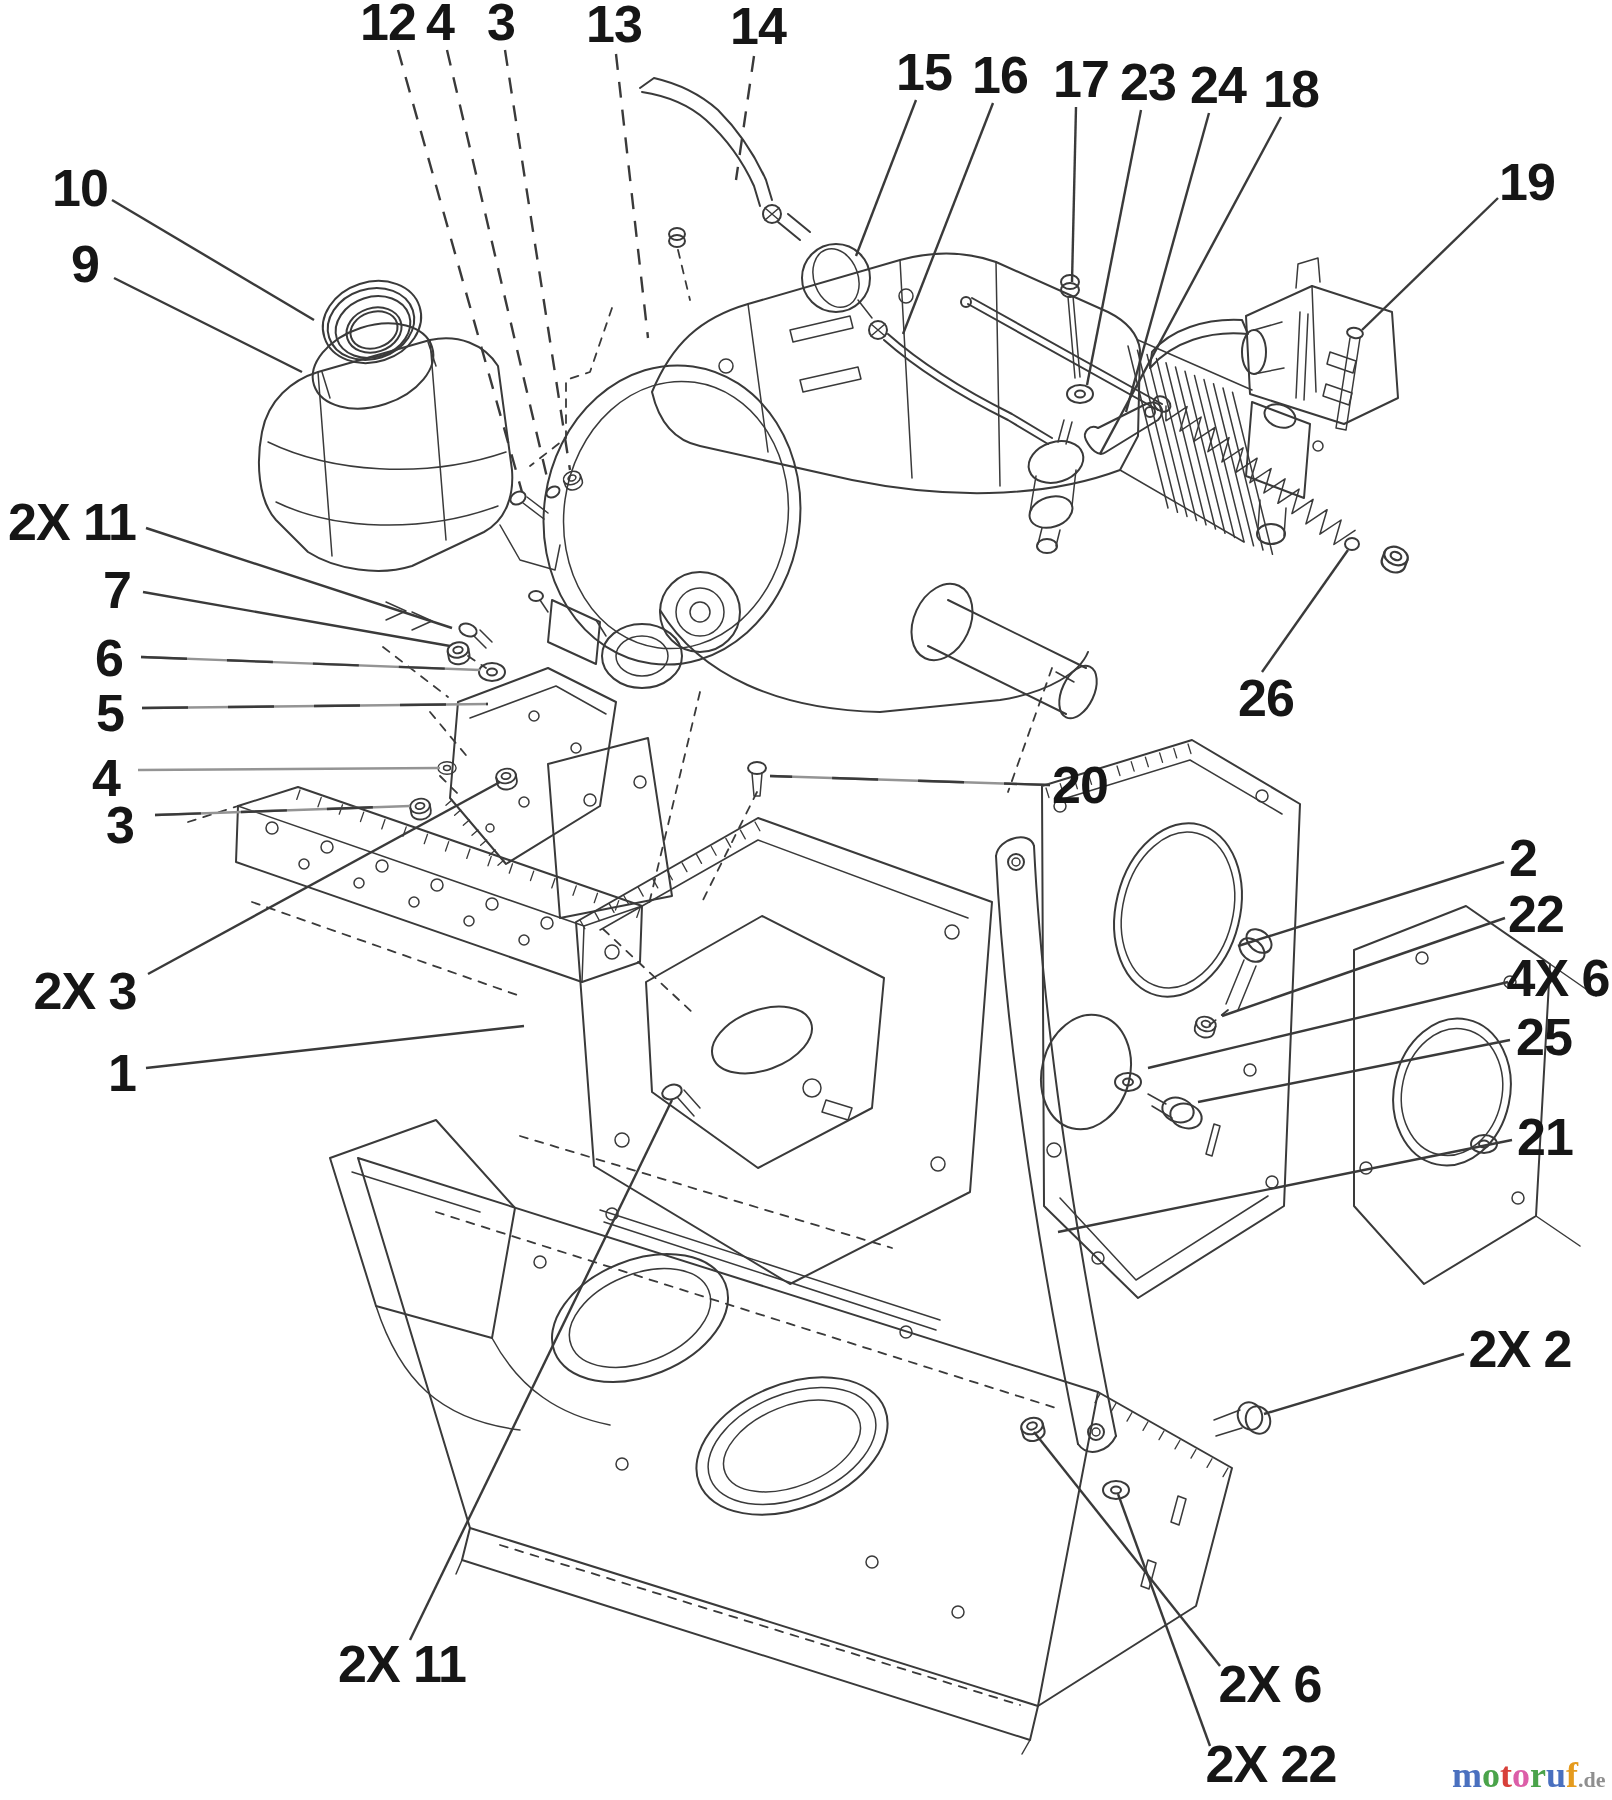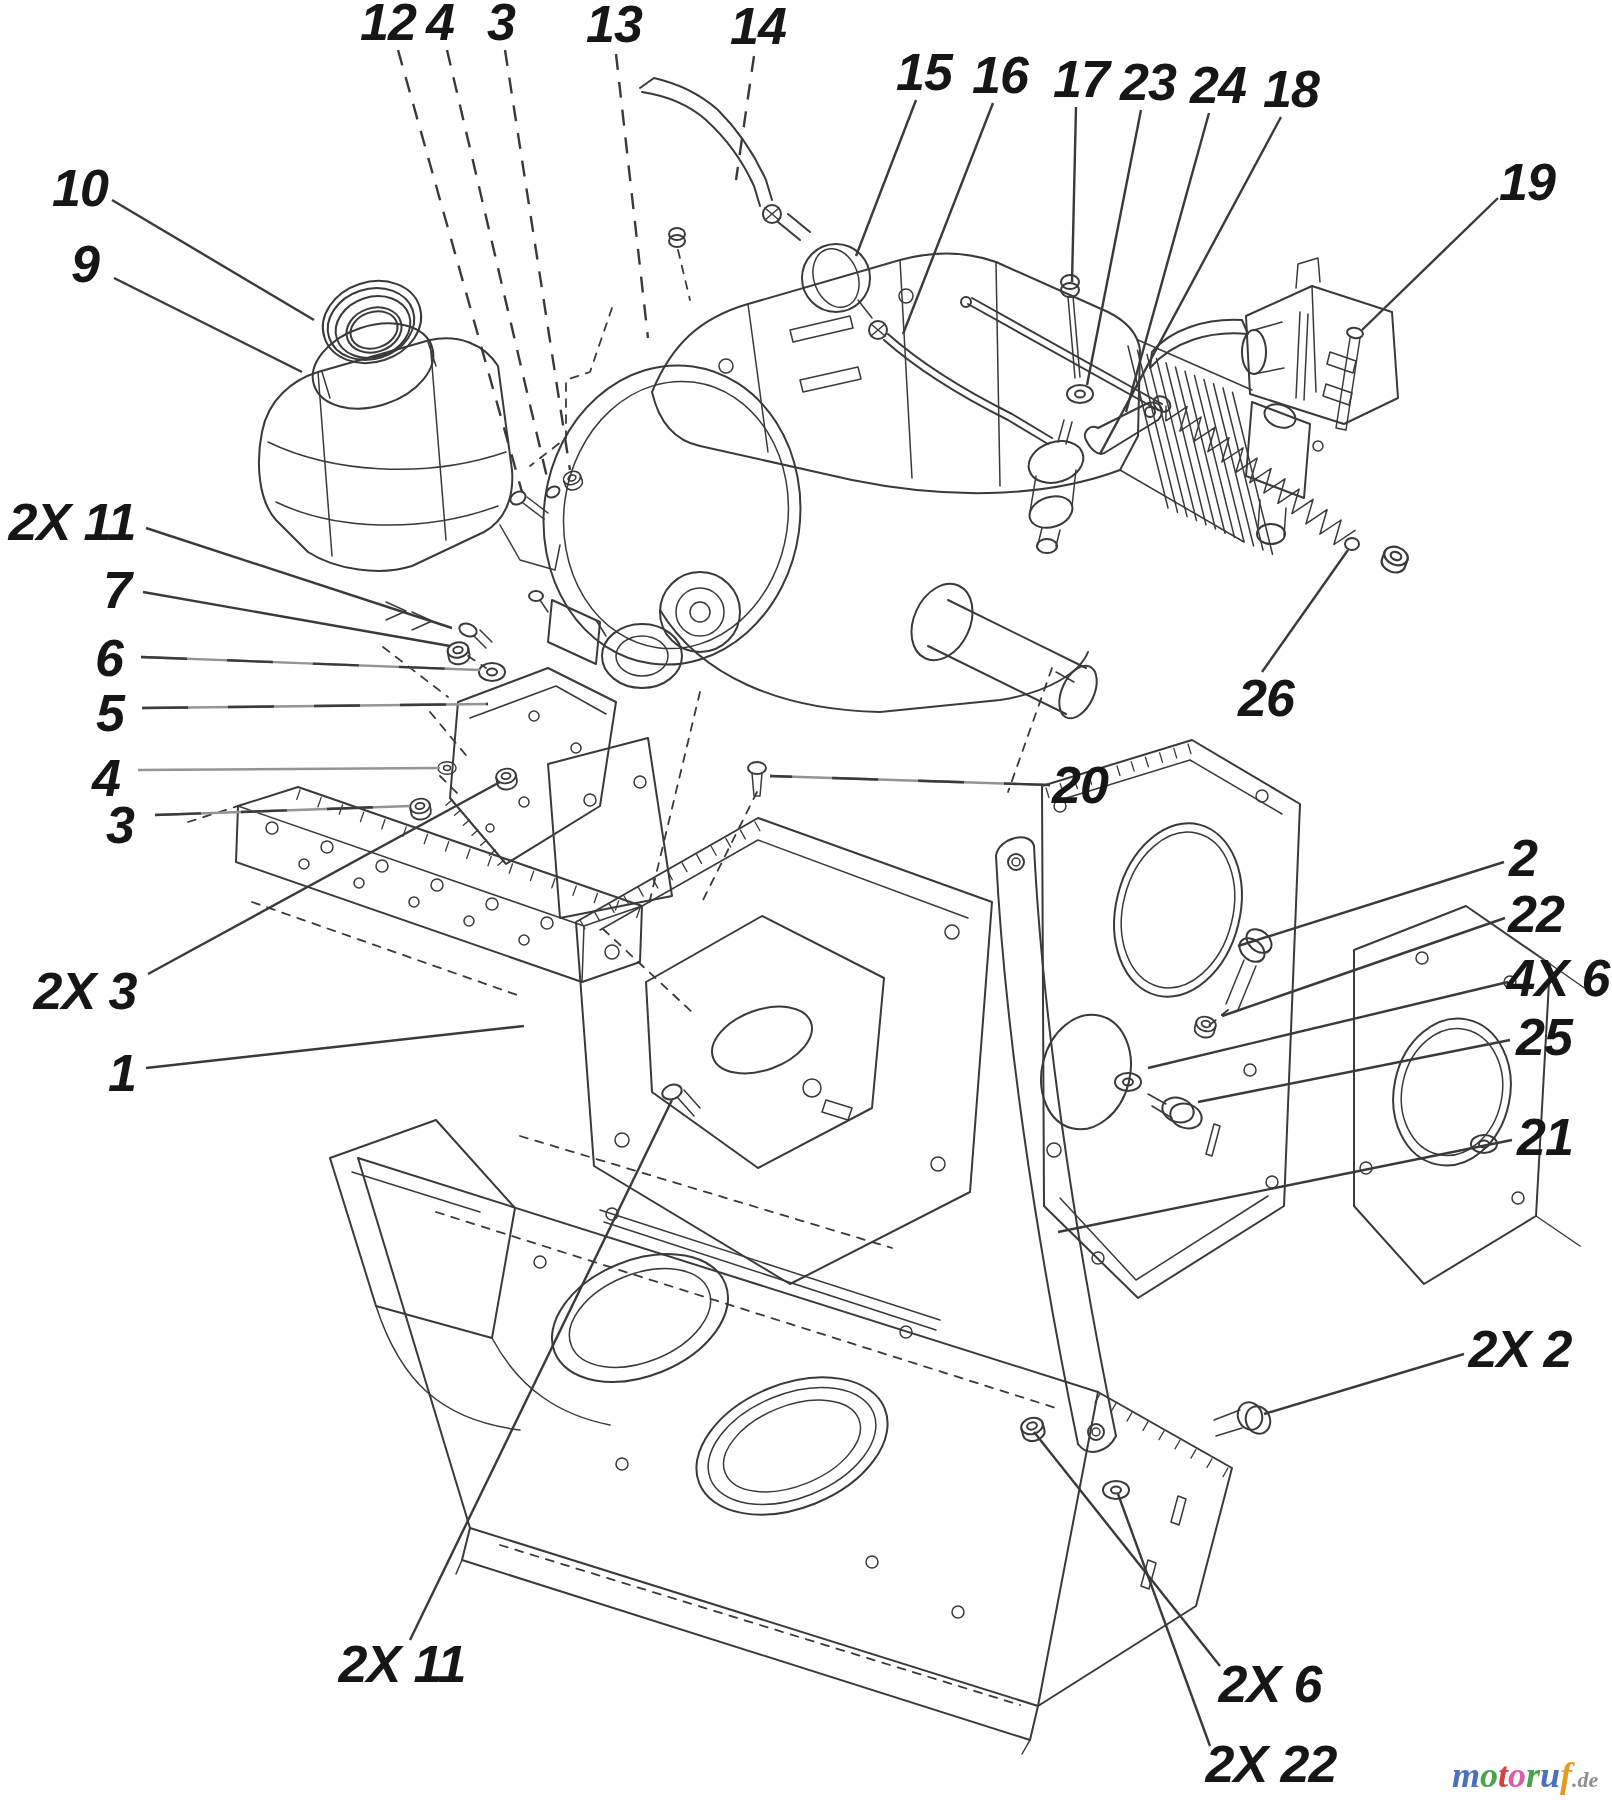--- a/index.html
+++ b/index.html
@@ -1,17 +1,17 @@
 <!DOCTYPE html>
 <html><head>
 <meta charset="utf-8">
 <style>
   html,body{margin:0;padding:0;background:#ffffff;}
   .stage{position:relative;width:1612px;height:1800px;background:#ffffff;overflow:hidden;
-         font-family:"Liberation Sans", sans-serif;font-style:italic;}
+         font-family:"Liberation Sans", sans-serif;}
   svg{position:absolute;left:0;top:0;}
   .art{stroke:#3a3a3a;fill:none;stroke-width:2;stroke-linecap:round;stroke-linejoin:round;}
   .thin{stroke-width:1.5;}
   .dashsm{stroke-dasharray:8 8;stroke-width:1.8;}
   .callout-text{font-family:"Liberation Sans", sans-serif;font-weight:bold;fill:#161616;}
   .wm{font-family:"Liberation Serif", serif;font-weight:bold;}
 </style>
 </head>
 <body>
 

